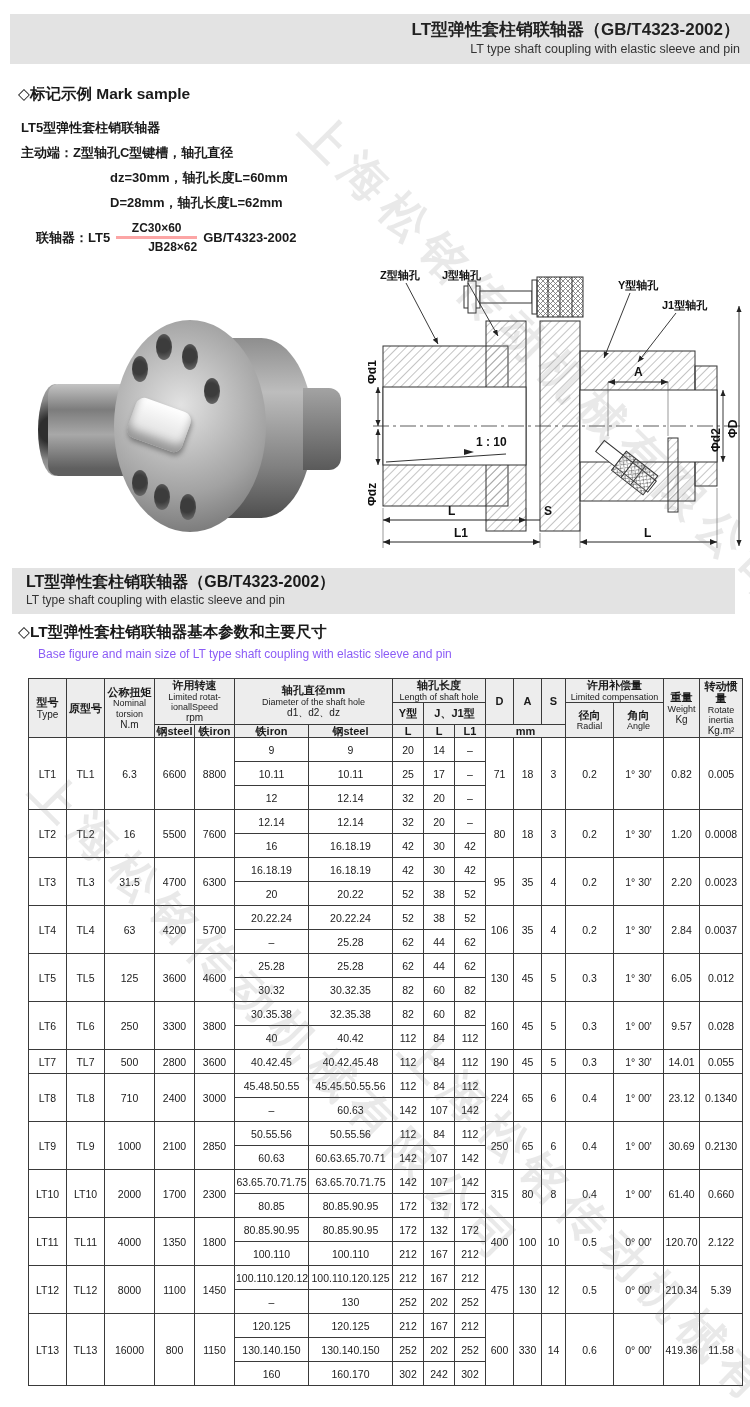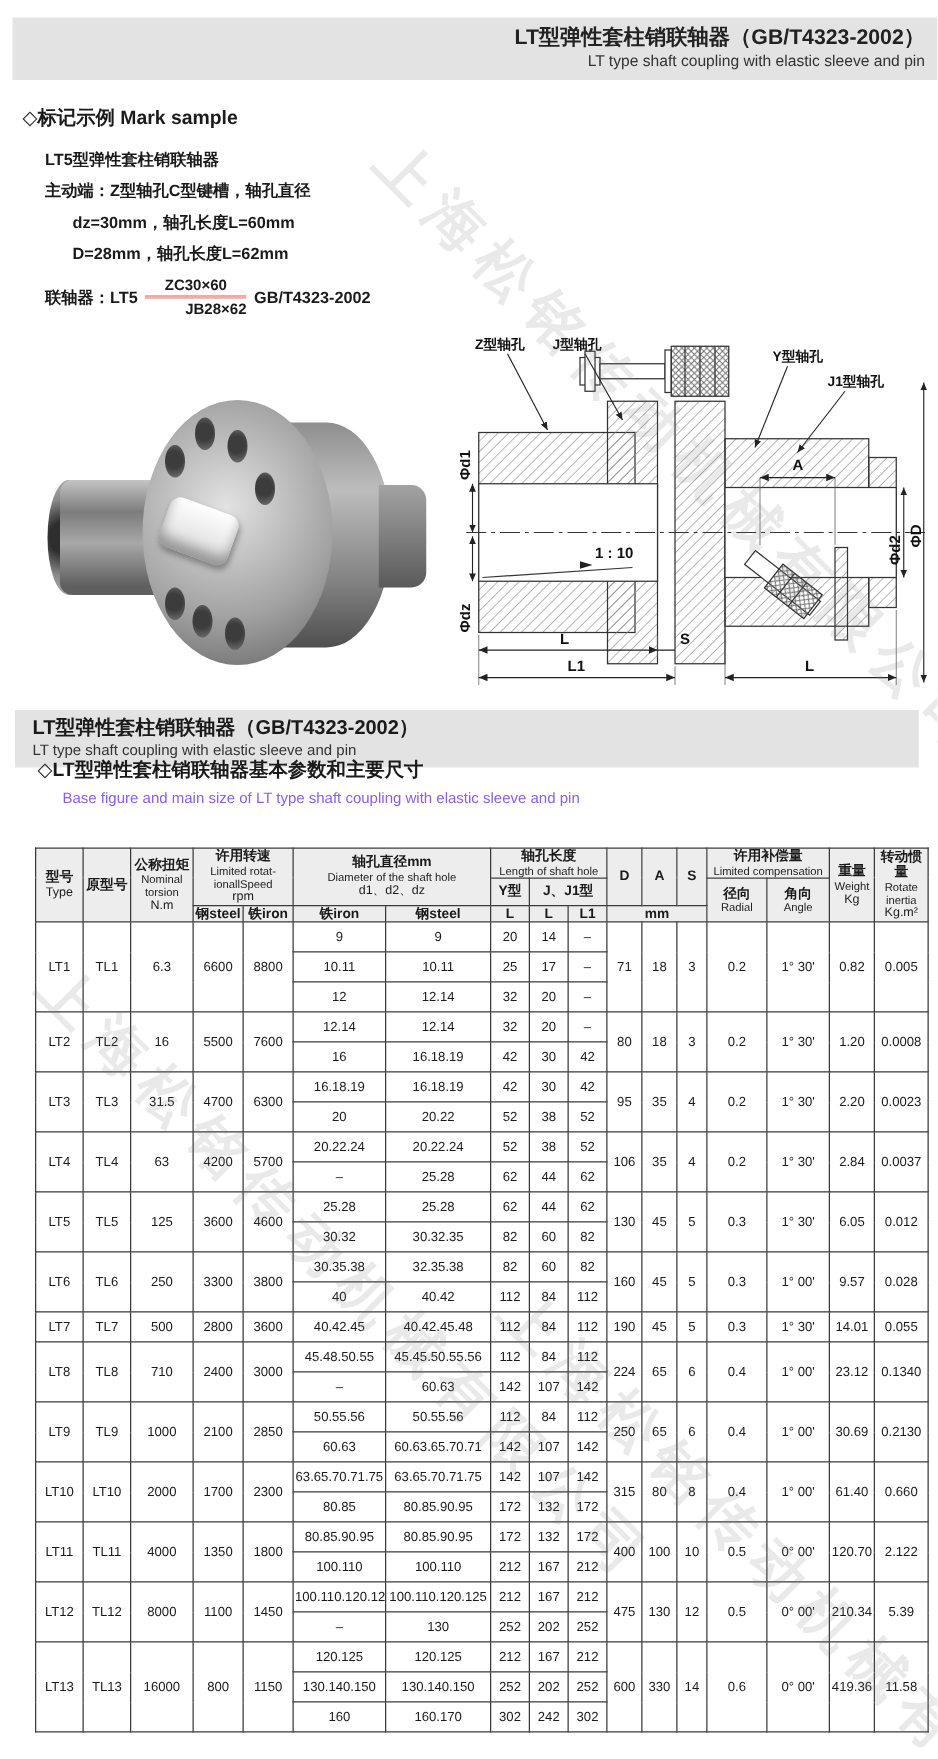--- a/index.html
+++ b/index.html
@@ -9,22 +9,22 @@
   .wm{position:absolute;white-space:nowrap;transform:rotate(45deg);transform-origin:left top;
       font-size:46px;letter-spacing:10px;color:rgba(120,120,120,0.16);font-weight:700;pointer-events:none;z-index:5;}
   
   .topbar{position:absolute;left:10px;right:0;top:14px;height:50px;background:#e3e3e3;
           text-align:right;padding:4px 10px 0 0;box-sizing:border-box;z-index:2;}
   .topbar .zh{font-size:17px;font-weight:700;color:#222;}
   .topbar .en{font-size:12.5px;color:#333;margin-top:1px;}
   
   .mark{position:absolute;left:18px;top:84px;z-index:2;}
   .mark .title{font-size:15.5px;font-weight:700;margin-bottom:10px;}
-  .mark .line{font-size:13px;font-weight:600;margin-left:18px;line-height:25px;}
-  .mark .indent{margin-left:40px;}
+  .mark .line{font-size:13px;font-weight:600;margin-left:3px;line-height:25px;}
+  .mark .indent{margin-left:92px;}
   .coupling-line{font-size:13px;font-weight:600;margin-left:18px;margin-top:6px;display:flex;align-items:center;}
   .frac{display:inline-flex;flex-direction:column;text-align:center;margin:0 6px;font-size:12px;}
   .frac .top{border-bottom:3px solid #fca5a5;padding:0 2px 1px;}
   .frac .bot{padding-top:1px;margin-left:32px;}
   
   .photo{position:absolute;left:48px;top:312px;width:295px;height:222px;z-index:1;}
   .photo div{position:absolute;}
   .ph-hub-left{left:0;top:72px;width:105px;height:92px;border-radius:10px 0 0 10px;
     background:linear-gradient(#c4c4c4,#7c7c7c 28%,#a8a8a8 55%,#5f5f5f 92%);}
   .ph-hub-cap{left:-10px;top:72px;width:34px;height:92px;border-radius:50%;
@@ -42,21 +42,21 @@
   
   .drawing{position:absolute;left:368px;top:266px;width:378px;height:292px;z-index:2;}
   .drawing text{font-size:11px;fill:#111;font-weight:600;}
   .drawing .dim{font-weight:600;font-size:12px;}
   
   .bar2{position:absolute;left:12px;top:568px;width:723px;height:46px;background:#e3e3e3;
         padding:4px 0 0 14px;box-sizing:border-box;z-index:2;}
   .bar2 .zh{font-size:16px;font-weight:700;}
   .bar2 .en{font-size:12px;color:#333;}
   
-  .tsec{position:absolute;left:18px;top:606px;z-index:2;margin-left:12px;}
+  .tsec{position:absolute;left:18px;top:622px;z-index:2;}
   .tsec .zh{font-size:15.5px;font-weight:700;}
   .tsec .en{font-size:12px;margin:4px 0 0 20px;color:#8b5cf6;}
   
   table.spec{position:absolute;left:28px;top:678px;width:712px;border-collapse:collapse;
              table-layout:fixed;z-index:2;background:transparent;}
   .spec th,.spec td{border:1px solid #3a3a3a;text-align:center;vertical-align:middle;
                     padding:0 1px;line-height:1.15;overflow:hidden;}
   .spec thead th{background:#ededed;font-weight:700;font-size:11px;}
   .spec thead .en{font-weight:400;font-size:9px;color:#222;display:block;}
   .spec thead .sub{font-weight:400;font-size:10px;display:block;}

